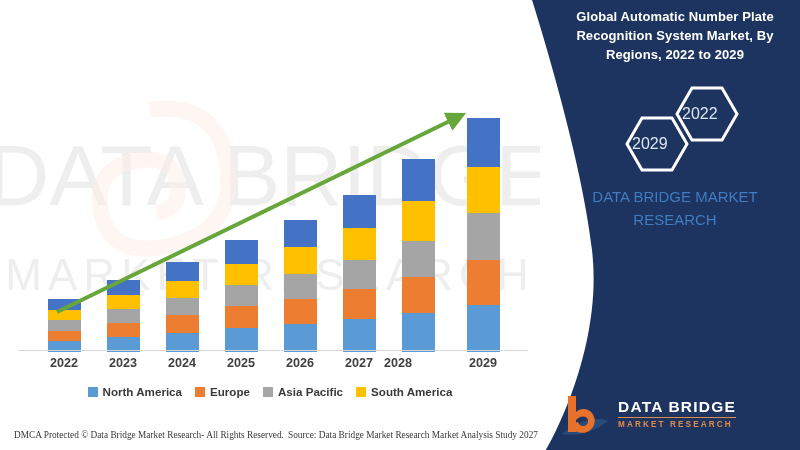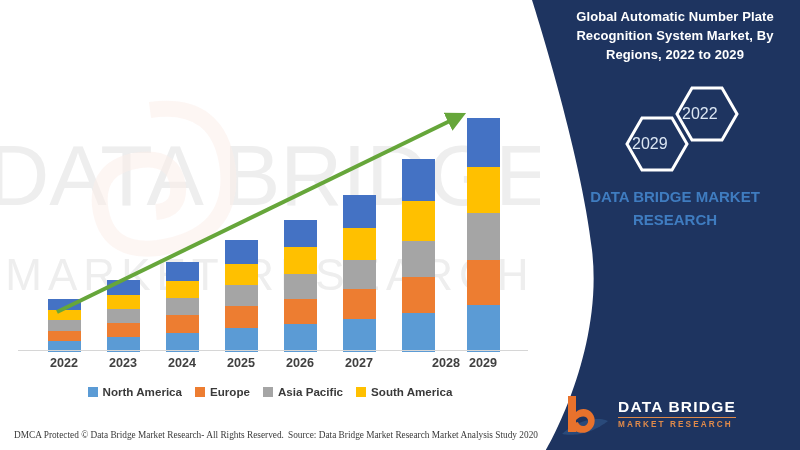--- a/index.html
+++ b/index.html
@@ -46,21 +46,21 @@
   }
 
   
   .dbmr-text {
     position: absolute;
     left: 556px; top: 186px;
     width: 238px;
     text-align: center;
     color: #3f7cc0;
     font-size: 15px;
-    font-weight: bold;
+    font-weight: normal;
     line-height: 1.5;
   }
 
   
   #logo-block { position: absolute; left: 556px; top: 392px; width: 230px; height: 46px; }
   #logo-mark  { position: absolute; left: 0; top: 0; width: 54px; height: 46px; }
   .logo-text-main {
     position: absolute; left: 62px; top: 6px;
     color: #ffffff; font-size: 15.5px; font-weight: bold; letter-spacing: 1.2px;
     white-space: nowrap;
@@ -220,21 +220,21 @@
       </div>
     </div>
   <div id="axis-line"></div>
   <div id="xlabels">
       <div class="xlabel" style="left: 34px;">2022</div>
       <div class="xlabel" style="left: 93px;">2023</div>
       <div class="xlabel" style="left: 152px;">2024</div>
       <div class="xlabel" style="left: 211px;">2025</div>
       <div class="xlabel" style="left: 270px;">2026</div>
       <div class="xlabel" style="left: 329px;">2027</div>
-      <div class="xlabel" style="left: 400px; text-align: right;">2028</div>
+      <div class="xlabel" style="left: 368px;">2028</div>
       <div class="xlabel" style="left: 453px;">2029</div>
     </div>
 
   <svg id="trend-arrow" viewBox="0 0 540 420">
     <defs>
       <marker id="arrowhead" markerWidth="5" markerHeight="5" refX="2.2" refY="2.5" orient="auto">
         <path d="M0,0 L5,2.5 L0,5 z" fill="#66a63a"></path>
       </marker>
     </defs>
     <line id="trend-line" x1="57" y1="312" x2="456" y2="118" stroke="#66a63a" stroke-width="4" marker-end="url(#arrowhead)"></line>
@@ -283,15 +283,15 @@
       <path d="M12,4 L20,4 L20,20 C24,16 32,16 36,21 C41,27 39,37 31,40 C24,42.6 16,39 14,32
                L22,30 C23,33.5 26.5,35 29.5,33.5 C32.6,32 33,27.8 30.4,25.6 C28,23.6 23.6,24.4 20,28
                L20,40 L12,40 Z" fill="#e8722c"></path>
     </svg>
     <div class="logo-text-main">DATA BRIDGE</div>
     <div class="logo-rule"></div>
     <div class="logo-text-sub">MARKET RESEARCH</div>
   </div>
 
   <div class="footer-text" id="footer-left">DMCA Protected © Data Bridge Market Research- All Rights Reserved.</div>
-  <div class="footer-text" id="footer-right">Source: Data Bridge Market Research Market Analysis Study 2020</div>
+  <div class="footer-text" id="footer-right">Source: Data Bridge Market Research Market Analysis Study 2027</div>
 
 </div>
 
 </body></html>

